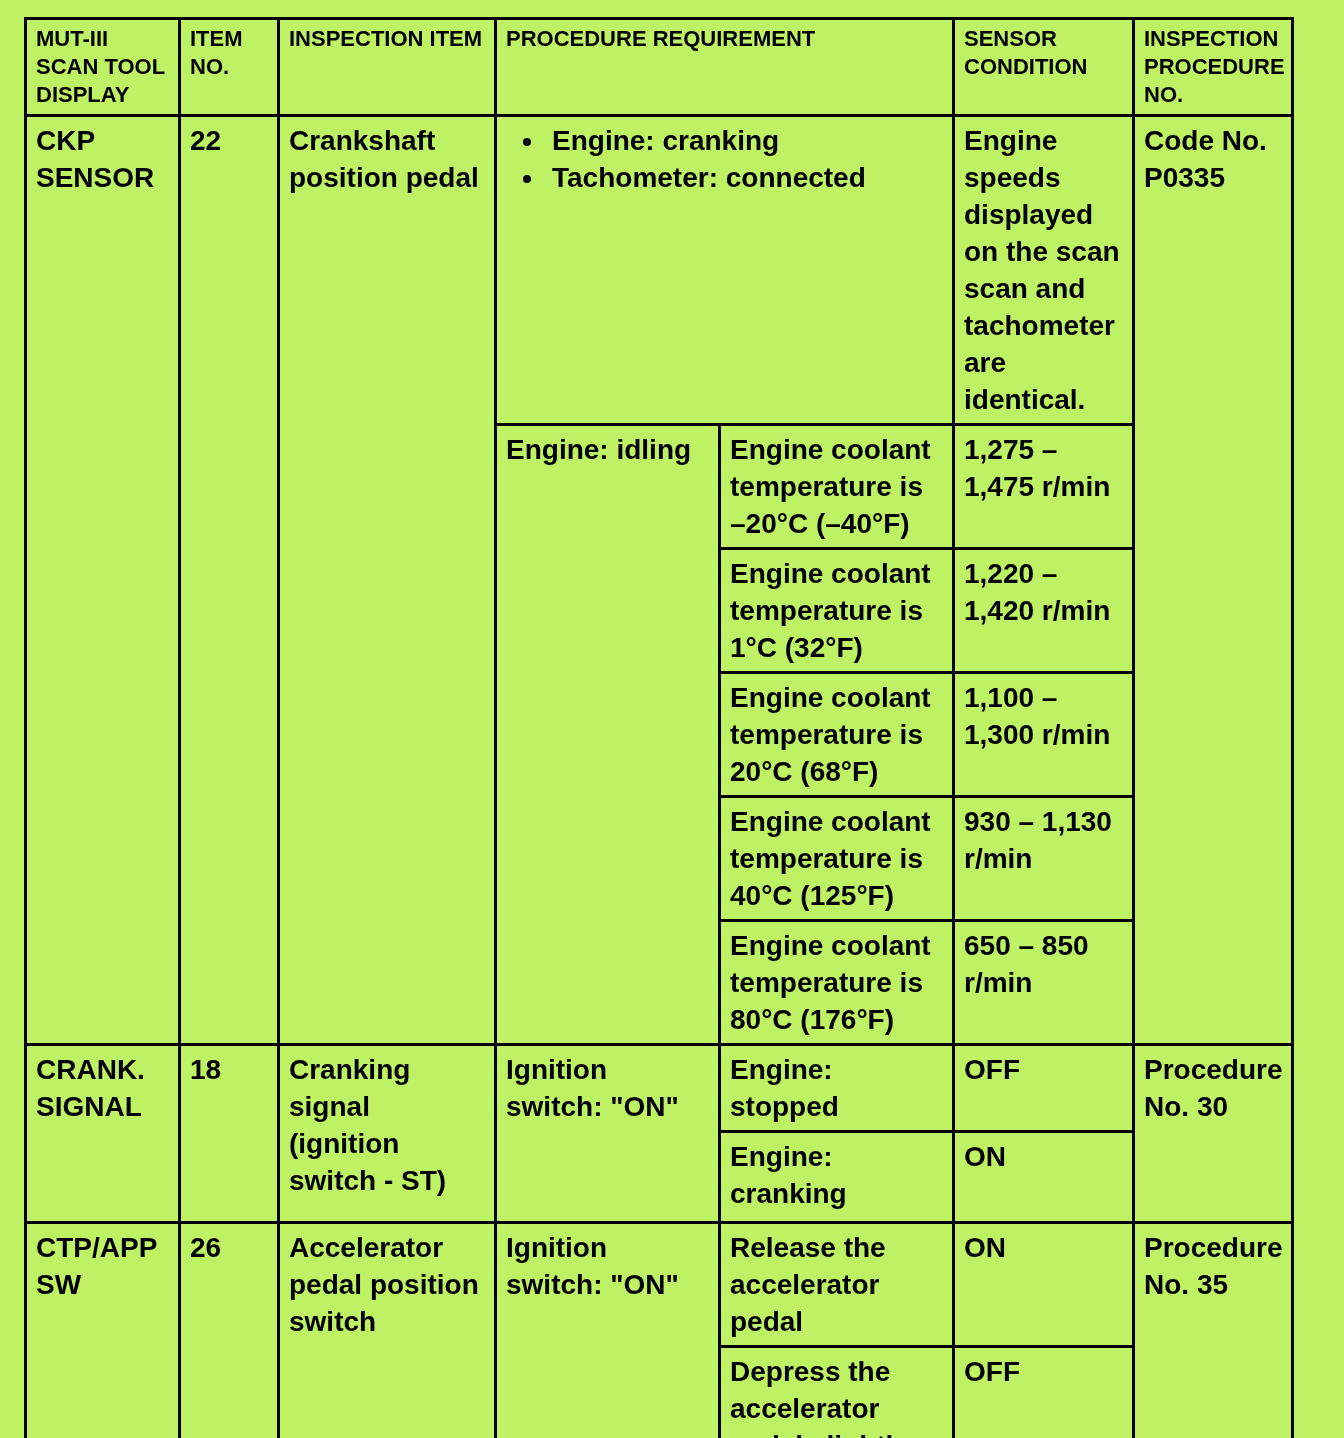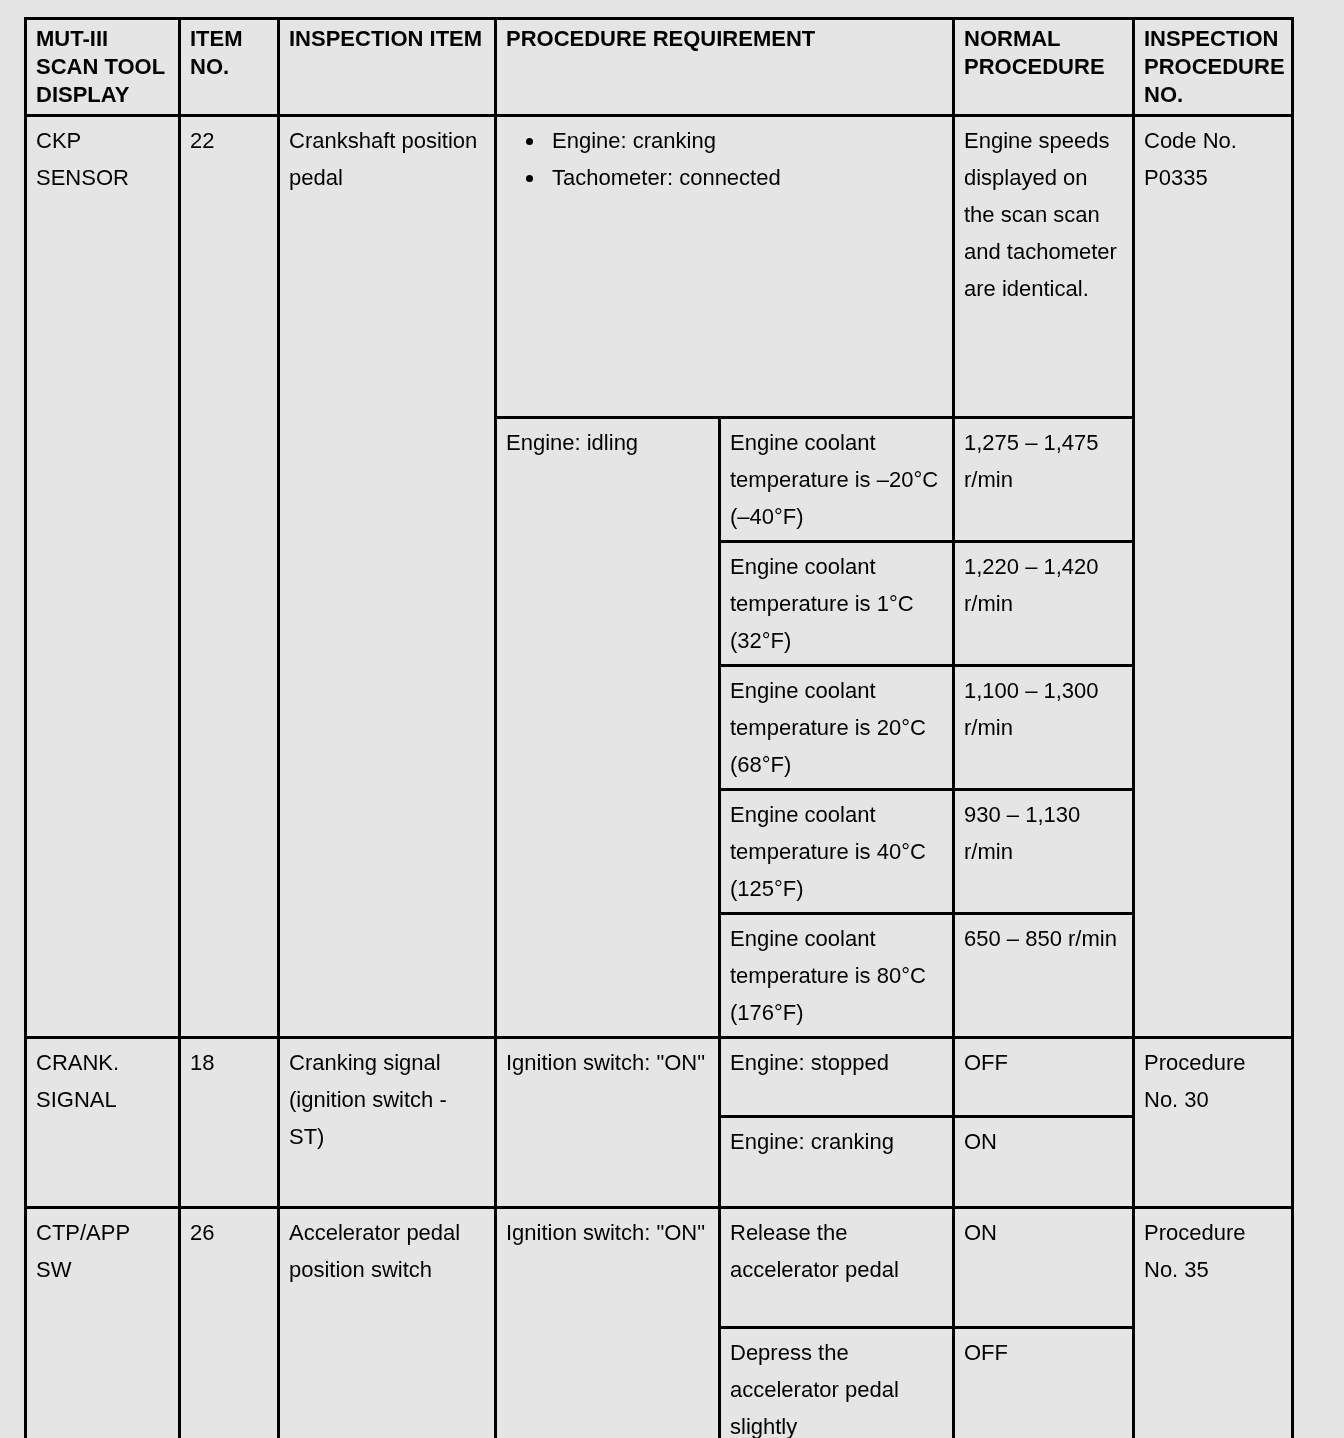--- a/index.html
+++ b/index.html
@@ -5,21 +5,21 @@
   html, body {
     margin: 0;
     padding: 0;
     background: #ffffff;
     font-family: "Liberation Sans", "DejaVu Sans", sans-serif;
   }
   .page {
     position: relative;
     width: 1344px;
     height: 1438px;
-    background: #e5e5e5;
+    background: #bef264;
   }
   table.insp {
     position: absolute;
     left: 24px;
     top: 17px;
     width: 1267px;
     border-collapse: collapse;
     table-layout: fixed;
     color: #000000;
   }
@@ -29,23 +29,23 @@
     text-align: left;
     padding: 5px 8px 5px 9px;
     overflow: hidden;
   }
   table.insp th {
     font-size: 22px;
     line-height: 28px;
     font-weight: bold;
   }
   table.insp td {
-    font-size: 22px;
+    font-size: 28px;
     line-height: 37px;
-    font-weight: normal;
+    font-weight: bold;
   }
   thead tr            { height: 96px;  }
   tbody tr:nth-child(1)  { height: 302px; }
   tbody tr:nth-child(2)  { height: 122px; }
   tbody tr:nth-child(3)  { height: 120px; }
   tbody tr:nth-child(4)  { height: 120px; }
   tbody tr:nth-child(5)  { height: 120px; }
   tbody tr:nth-child(6)  { height: 120px; }
   tbody tr:nth-child(7)  { height: 79px;  }
   tbody tr:nth-child(8)  { height: 91px;  }
@@ -73,21 +73,21 @@
       <col style="width:234px">
       <col style="width:180px">
       <col style="width:159px">
     </colgroup>
     <thead>
       <tr>
         <th>MUT-III SCAN TOOL DISPLAY</th>
         <th>ITEM NO.</th>
         <th>INSPECTION ITEM</th>
         <th colspan="2">PROCEDURE REQUIREMENT</th>
-        <th>NORMAL PROCEDURE</th>
+        <th>SENSOR CONDITION</th>
         <th>INSPECTION PROCEDURE NO.</th>
       </tr>
     </thead>
     <tbody>
       <tr>
         <td rowspan="6">CKP SENSOR</td>
         <td rowspan="6">22</td>
         <td rowspan="6">Crankshaft position pedal</td>
         <td colspan="2">
           <ul class="bullets">

